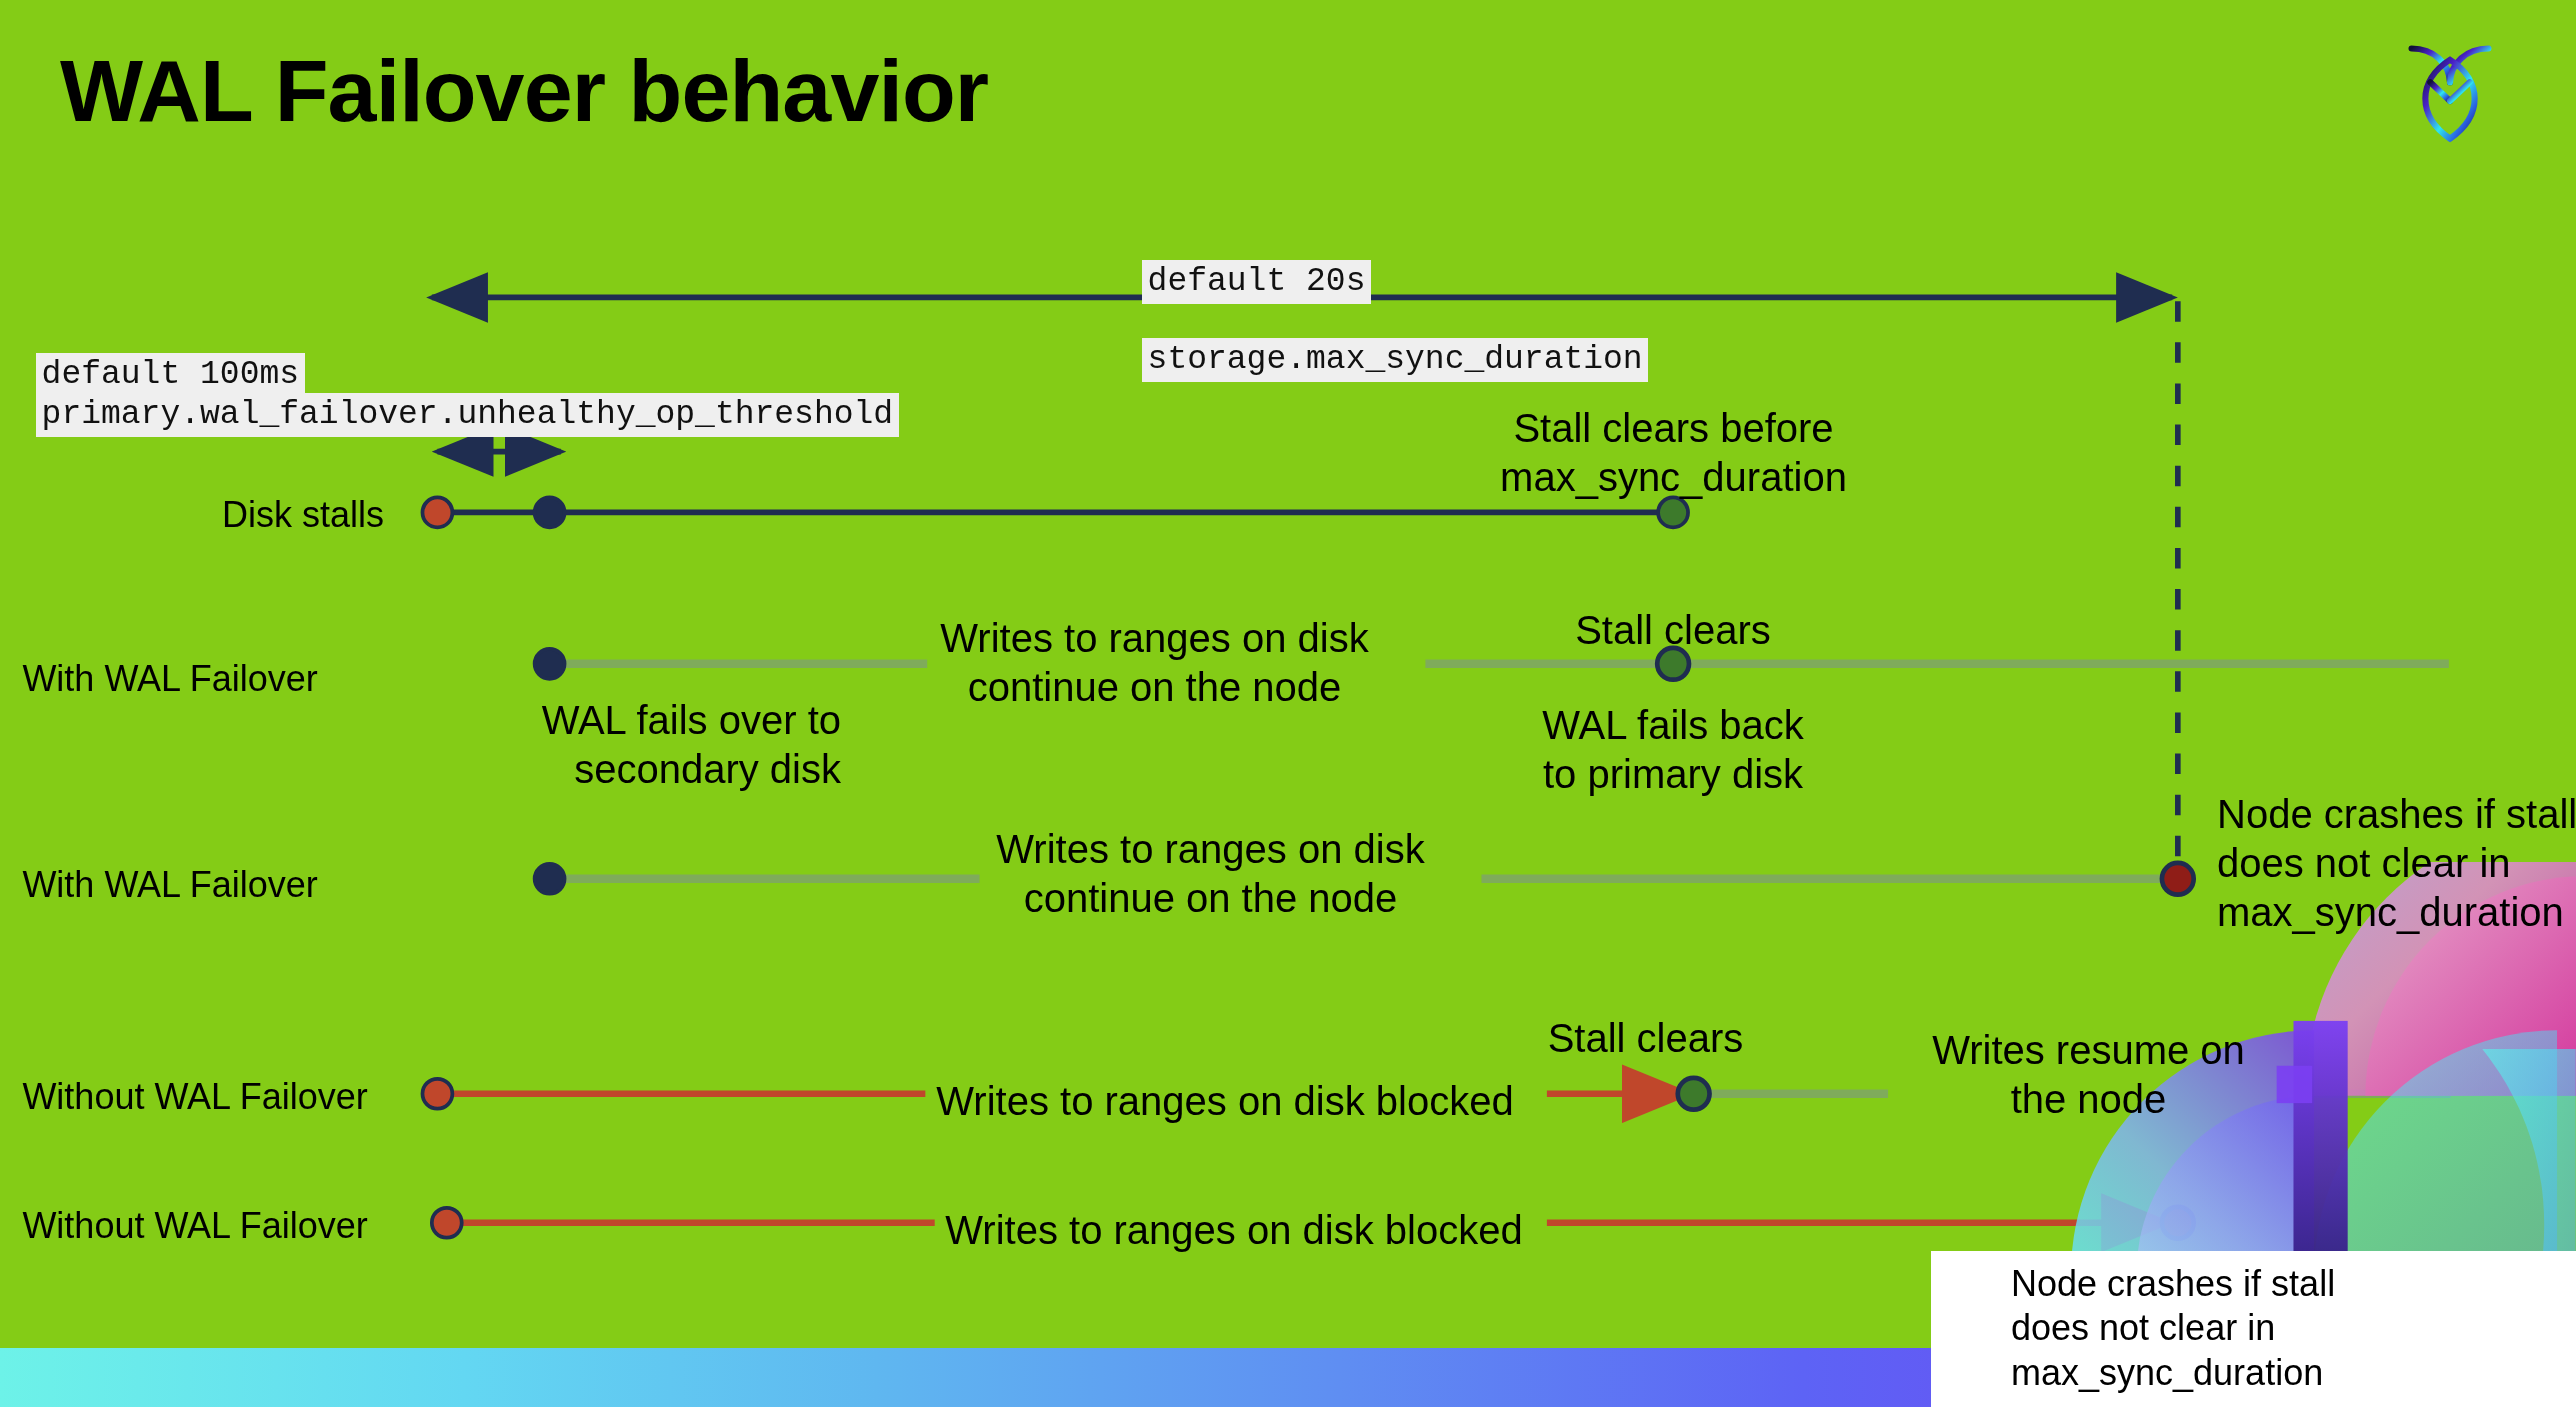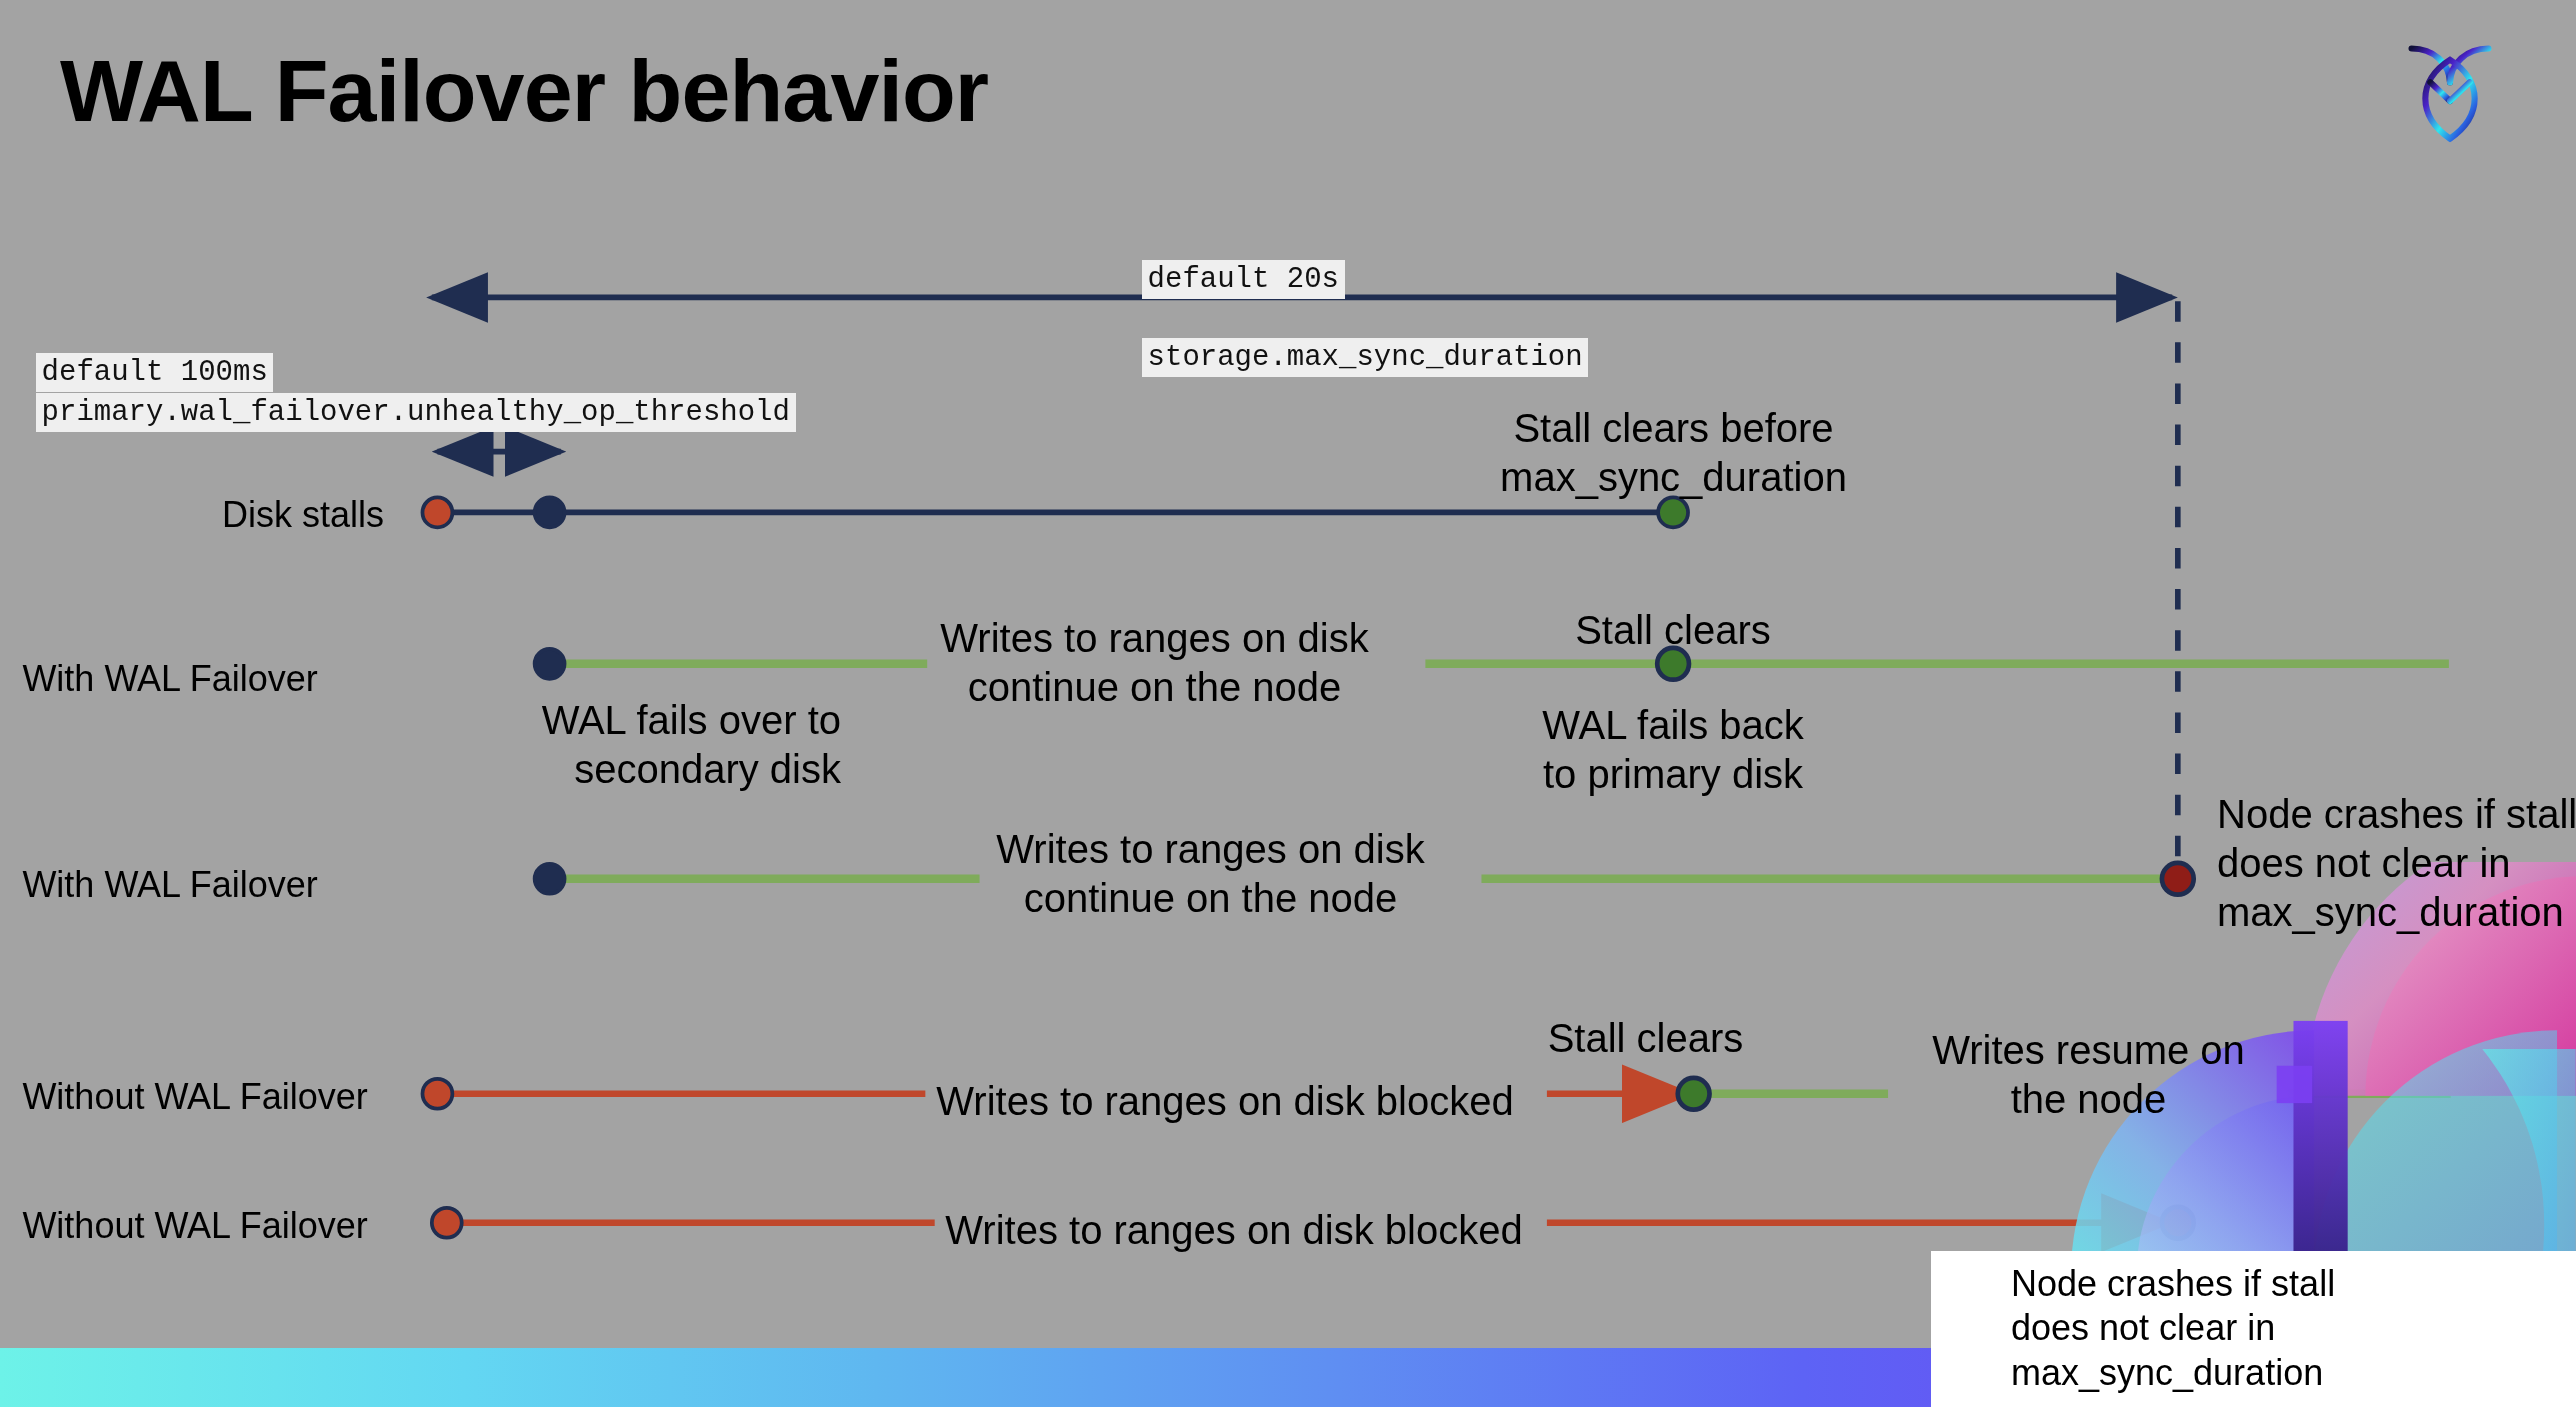--- a/index.html
+++ b/index.html
@@ -5,21 +5,21 @@
 <style>
   html, body {
     margin: 0;
     padding: 0;
     background: #ffffff;
   }
   #slide {
     position: relative;
     width: 2576px;
     height: 1408px;
-    background: #a3a3a3;
+    background: #84cc16;
     overflow: hidden;
     font-family: "Liberation Sans", sans-serif;
     color: #000000;
   }
 
   
   #slide-title {
     position: absolute;
     left: 60px;
     top: 45px;
@@ -45,21 +45,21 @@
     left: 0; top: 0;
     width: 2576px;
     height: 1408px;
     pointer-events: none;
   }
 
   
   .code-chip {
     position: absolute;
     font-family: "Liberation Mono", "DejaVu Sans Mono", monospace;
-    font-size: 29px;
+    font-size: 33px;
     background: #efefef;
     color: #111111;
     padding: 1.9px 5.6px;
     white-space: nowrap;
     line-height: 1.22;
   }
 
   
   .row-label {
     position: absolute;

